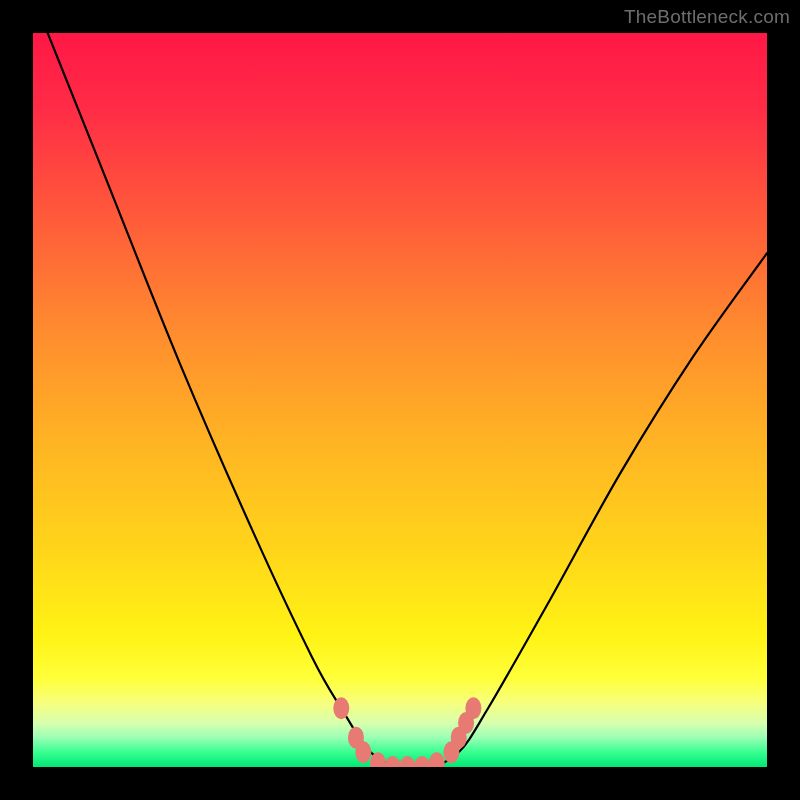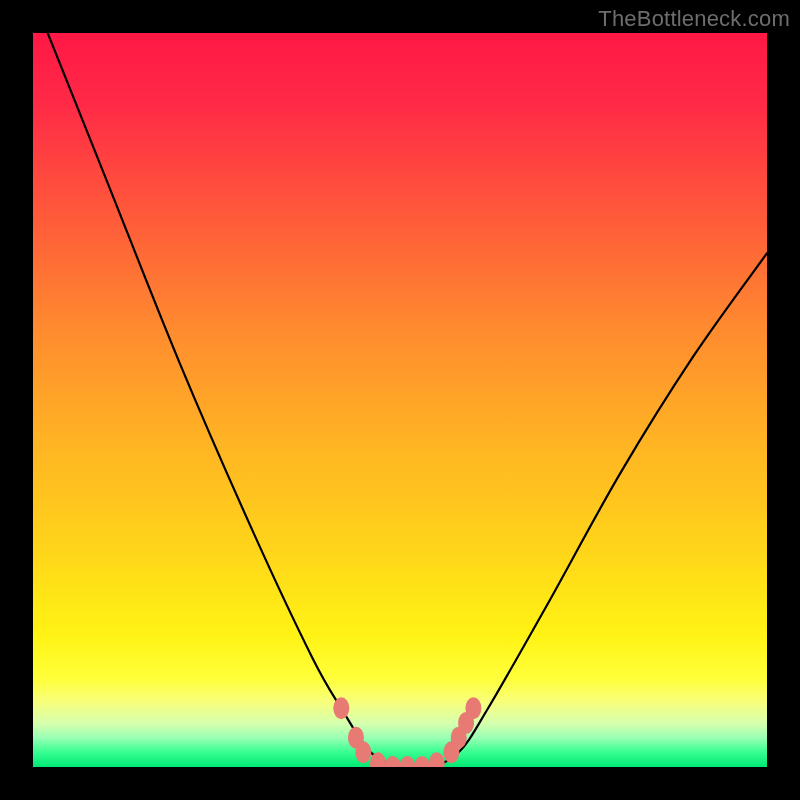--- a/index.html
+++ b/index.html
@@ -39,21 +39,21 @@
       #37ff90 98%,
       #00e874 100%
     );
     overflow: hidden;
   }
   .watermark {
     position: absolute;
     top: 6px;
     right: 10px;
     color: #6d6d6d;
-    font-size: 22px;
+    font-size: 19px;
     font-weight: 500;
     letter-spacing: 0.2px;
     user-select: none;
   }
   svg.curve {
     position: absolute;
     inset: 0;
     width: 100%;
     height: 100%;
   }

